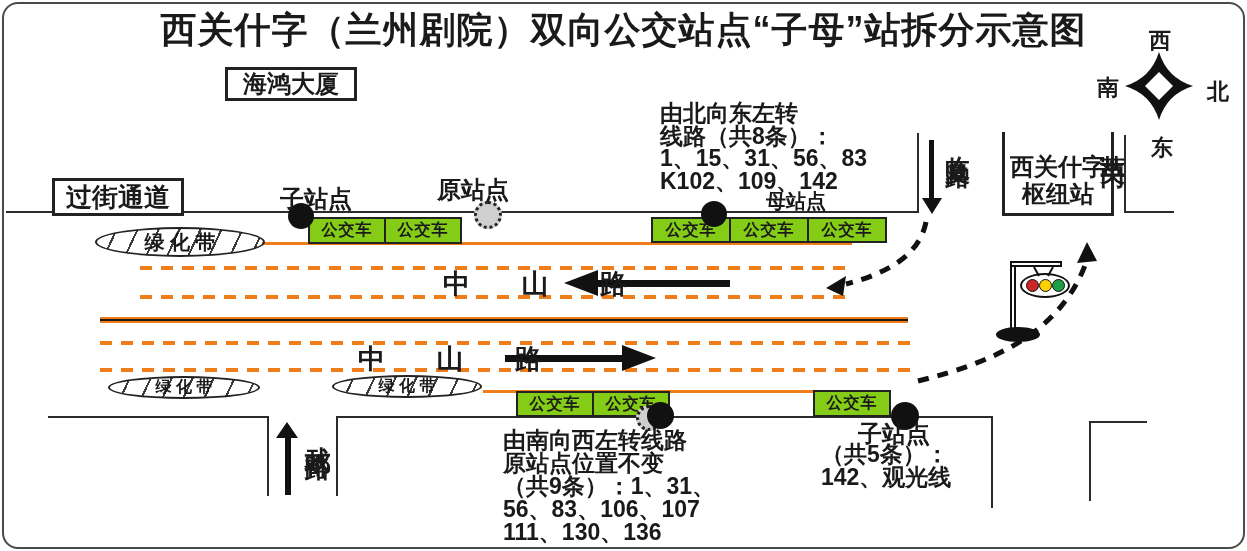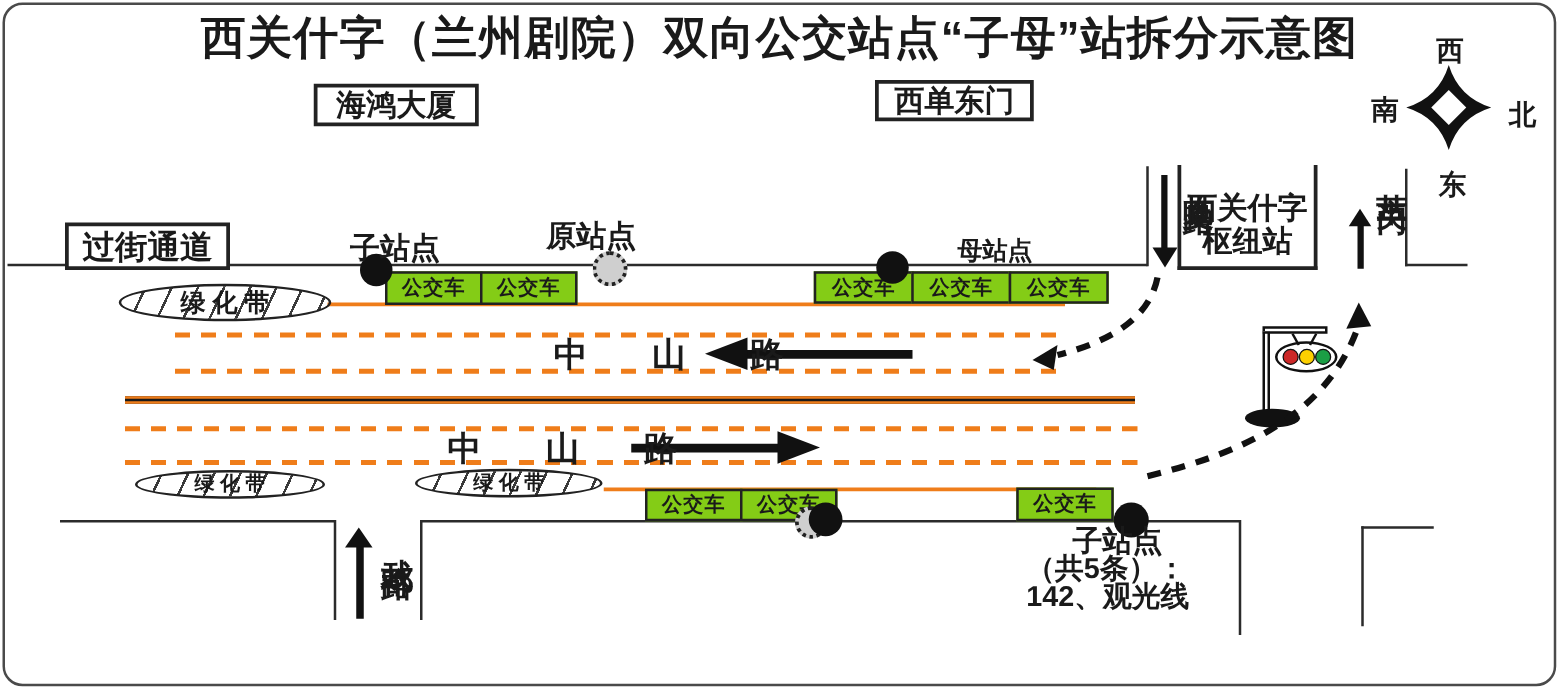--- a/index.html
+++ b/index.html
@@ -105,36 +105,46 @@
   <div class="abs shaft" style="left:505px;top:355px;width:120px;height:7px;"></div>
   <div class="abs tri" style="left:622px;top:345px;border-left:34px solid #111;border-top:13px solid transparent;border-bottom:13px solid transparent;"></div>
 
   <div class="abs shaft" style="left:929px;top:140px;width:5px;height:60px;"></div>
   <div class="abs tri" style="left:922px;top:198px;border-top:16px solid #111;border-left:10px solid transparent;border-right:10px solid transparent;"></div>
   <div class="abs tri" style="left:1079px;top:167px;border-bottom:14px solid #111;border-left:9px solid transparent;border-right:9px solid transparent;"></div>
   <div class="abs shaft" style="left:1086px;top:180px;width:5px;height:35px;"></div>
   <div class="abs tri" style="left:276px;top:422px;border-bottom:16px solid #111;border-left:11px solid transparent;border-right:11px solid transparent;"></div>
   <div class="abs shaft" style="left:285px;top:437px;width:6px;height:58px;"></div>
 
-  <div class="abs obox" style="left:225px;top:67px;width:132px;height:34px;font-size:24px;margin-left:26px;">
+  <div class="abs obox" style="left:225px;top:67px;width:132px;height:34px;font-size:24px;">
       <span>海鸿大厦</span>
     </div>
   <div class="abs obox" style="left:52px;top:178px;width:132px;height:38px;font-size:26px;">
       <span>过街通道</span>
     </div>
-  <div class="abs obox" style="left:700px;top:64px;width:127px;height:33px;font-size:24px;">
-      <span>西单东门</span>
-    </div>
-  <div class="abs obox blk" style="left:942px;top:132px;width:112px;height:84px;border-top:none;font-size:24px;line-height:27px;align-items:flex-end;padding-bottom:6px;">
+  <div class="abs obox blk" style="left:1002px;top:132px;width:112px;height:84px;border-top:none;font-size:24px;line-height:27px;align-items:flex-end;padding-bottom:6px;">
     <div>
       <span>西关什字</span>
       <span>枢纽站</span>
     </div>
   </div>
 
+  <div class="abs txt blk" style="left:660px;top:102px;font-size:23px;line-height:22.5px;">
+    <span>由北向东左转</span>
+    <span>线路（共8条）：</span>
+    <span>1、15、31、56、83</span>
+    <span>K102、109、142</span>
+  </div>
+  <div class="abs txt blk" style="left:503px;top:429px;font-size:23px;line-height:23px;">
+    <span>由南向西左转线路</span>
+    <span>原站点位置不变</span>
+    <span>（共9条）：1、31、</span>
+    <span>56、83、106、107</span>
+    <span>111、130、136</span>
+  </div>
   <div class="abs txt blk" style="left:821px;top:443px;font-size:23px;line-height:22.5px;">
     <span>（共5条）：</span>
     <span>142、观光线</span>
   </div>
 
   <div class="abs txt" style="left:280px;top:186px;font-size:24px;">子站点</div>
   <div class="abs txt" style="left:437px;top:177px;font-size:24px;">原站点</div>
   <div class="abs txt" style="left:766px;top:190px;font-size:20px;">母站点</div>
   <div class="abs txt" style="left:858px;top:421px;font-size:24px;">子站点</div>
 

